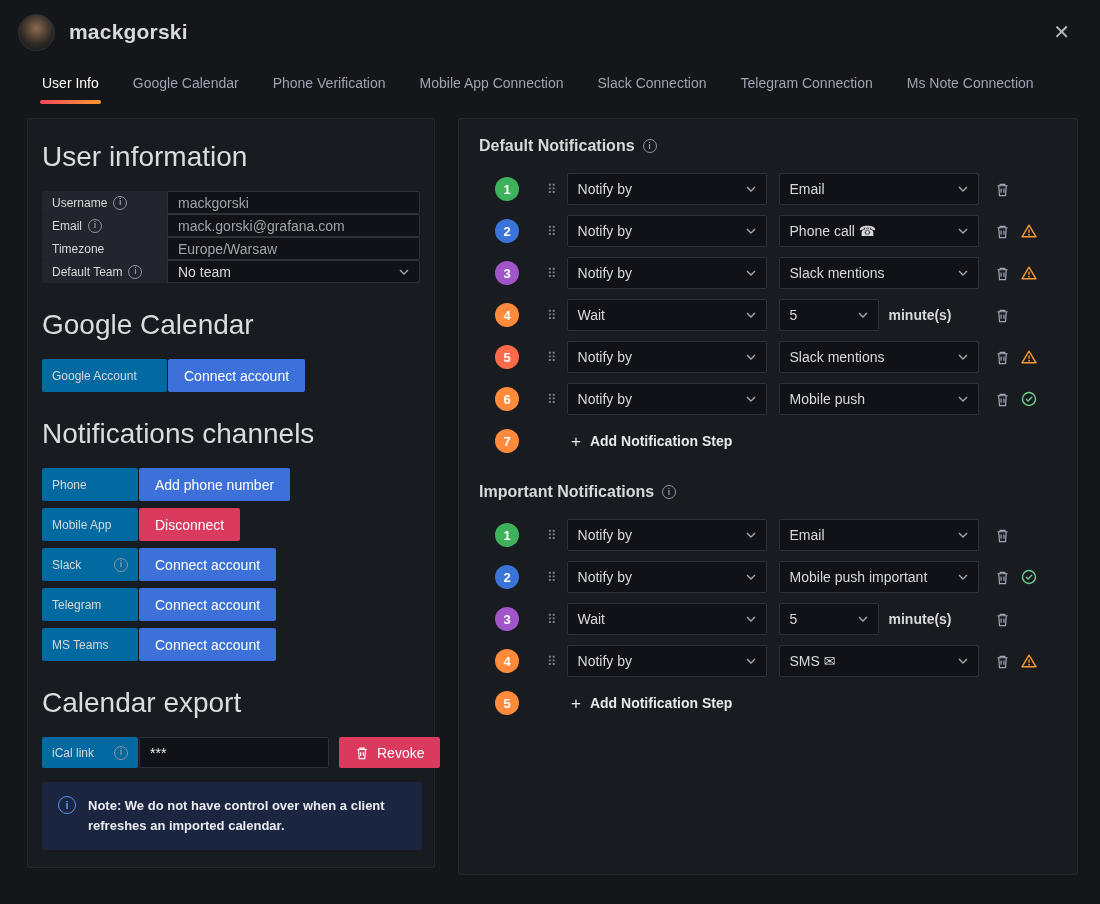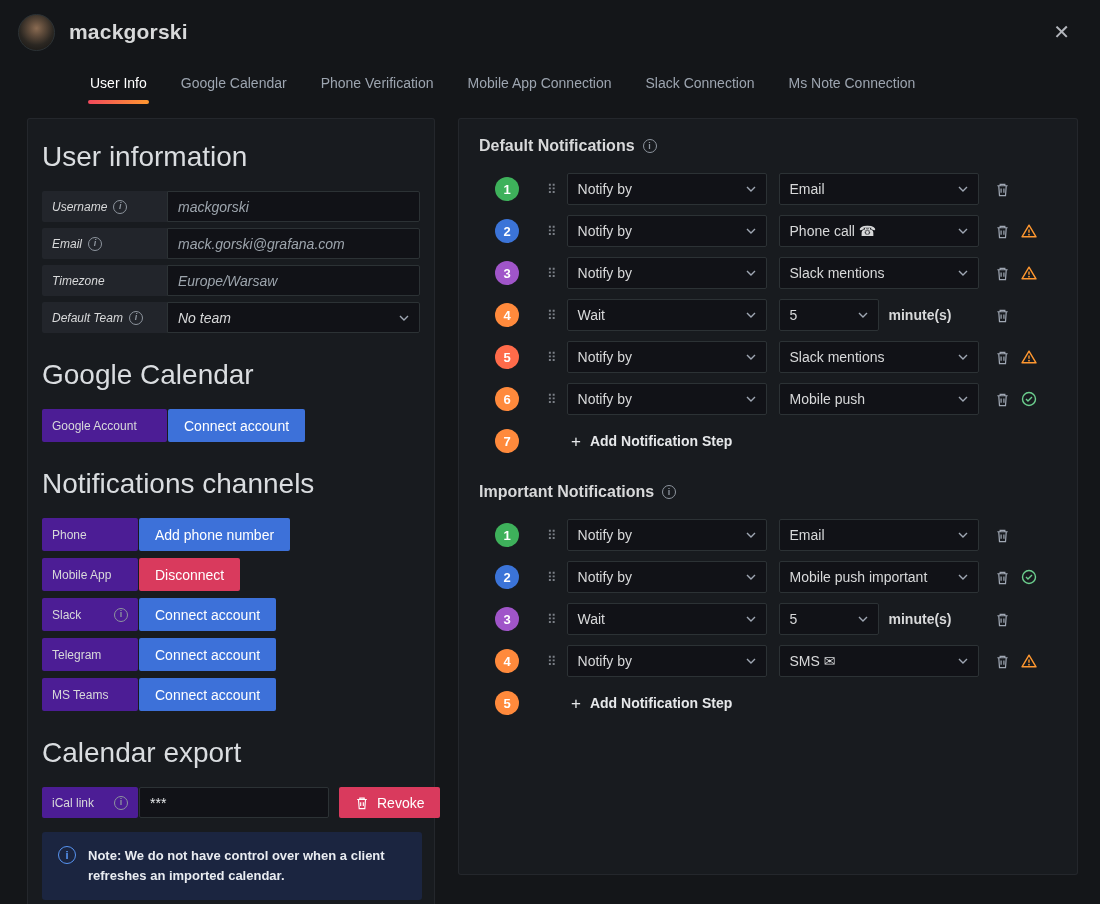--- a/index.html
+++ b/index.html
@@ -17,21 +17,21 @@
   .avatar {
     width:37px; height:37px; border-radius:50%;
     background: radial-gradient(circle at 50% 38%, #8a6b52 0%, #5d4a3a 28%, #2b2722 60%, #141210 100%);
     border:1px solid #2c3235;
   }
   .title { font-size:21px; font-weight:700; color:#d8d9da; letter-spacing:.2px; }
   .close { margin-left:auto; font-size:20px; color:#b4b7bd; cursor:pointer; line-height:1; padding:4px; }
 
   
   .tabs { display:flex; gap:30px; padding:0 0 0 40px; height:42px; align-items:stretch;
-          white-space:nowrap; overflow:hidden; flex:0 0 auto;margin-left:48px; }
+          white-space:nowrap; overflow:hidden; flex:0 0 auto; }
   .tab { display:flex; align-items:center; font-size:14px; color:#9da5b0; cursor:pointer;
          position:relative; padding:0 2px; }
   .tab.active { color:#ffffff; }
   .tab.active::after { content:""; position:absolute; left:0; right:0; bottom:0; height:4px;
          border-radius:2px; background:linear-gradient(90deg,#f2495c,#ff9830); }
 
   
   .content { display:flex; gap:23px; padding:14px 22px 24px 27px; align-items:flex-start; flex:1 1 auto; }
   .panel { background:#181b1f; border:1px solid rgba(204,204,220,0.07); border-radius:3px; }
   .left  { width:408px; padding:16px 14px; min-height:750px; }
@@ -43,30 +43,30 @@
   .h2.mt { margin-top:26px; }
 
   
   .info-i { width:14px; height:14px; border:1px solid #8e959e; border-radius:50%; flex:0 0 14px;
             display:inline-flex; align-items:center; justify-content:center;
             color:#8e959e; font-size:9px; font-weight:700; line-height:1; }
   .info-i::before { content:"i"; }
   .info-i.blue { width:18px; height:18px; flex:0 0 18px; border:1.5px solid #5794f2; color:#5794f2; font-size:11px; }
 
   
-  .frow { display:flex; margin-bottom:6px; height:31px;font-style:italic; }
+  .frow { display:flex; height:23px; }
   .flabel { display:flex; align-items:center; gap:6px; background:#22252b; padding:0 10px;
             font-size:12px; font-weight:500; color:#d8d9da; border-radius:2px 0 0 2px; width:125px; flex:0 0 125px; }
   .finput { flex:1; background:#111217; border:1px solid #2c3235; border-radius:0 2px 2px 0;
             display:flex; align-items:center; justify-content:space-between;
             padding:0 10px; font-size:14px; color:#9da5ad; }
   .finput.lit { color:#d8d9da; }
 
   .crow { display:flex; margin-bottom:7px; height:33px; align-items:stretch; }
-  .clabel { display:flex; align-items:center; gap:6px; background:#4c1d95; padding:0 10px;
+  .clabel { display:flex; align-items:center; gap:6px; background:#0369a1; padding:0 10px;
             font-size:12px; font-weight:500; color:#d8d9da; border-radius:2px; width:96px; flex:0 0 96px;
             margin-right:1px; }
   .clabel.wide { width:125px; flex:0 0 125px; }
 
   .btn { border:none; border-radius:2px; padding:0 16px; font-size:14px; font-weight:500;
          color:#fff; display:inline-flex; align-items:center; gap:8px; cursor:pointer; height:33px; }
   .btn-primary { background:#3d71d9; }
   .btn-danger  { background:#d93a5d; }
 
   
@@ -112,20 +112,21 @@
     <div class="title">mackgorski</div>
     <div class="close">✕</div>
   </div>
 
   <div class="tabs">
     <div class="tab active">User Info</div>
     <div class="tab">Google Calendar</div>
     <div class="tab">Phone Verification</div>
     <div class="tab">Mobile App Connection</div>
     <div class="tab">Slack Connection</div>
+    <div class="tab">Telegram Connection</div>
     <div class="tab">Ms Note Connection</div>
   </div>
 
   <div class="content">
 
     <div class="panel left">
 
       <div class="h1">User information</div>
 
       <div class="frow">

